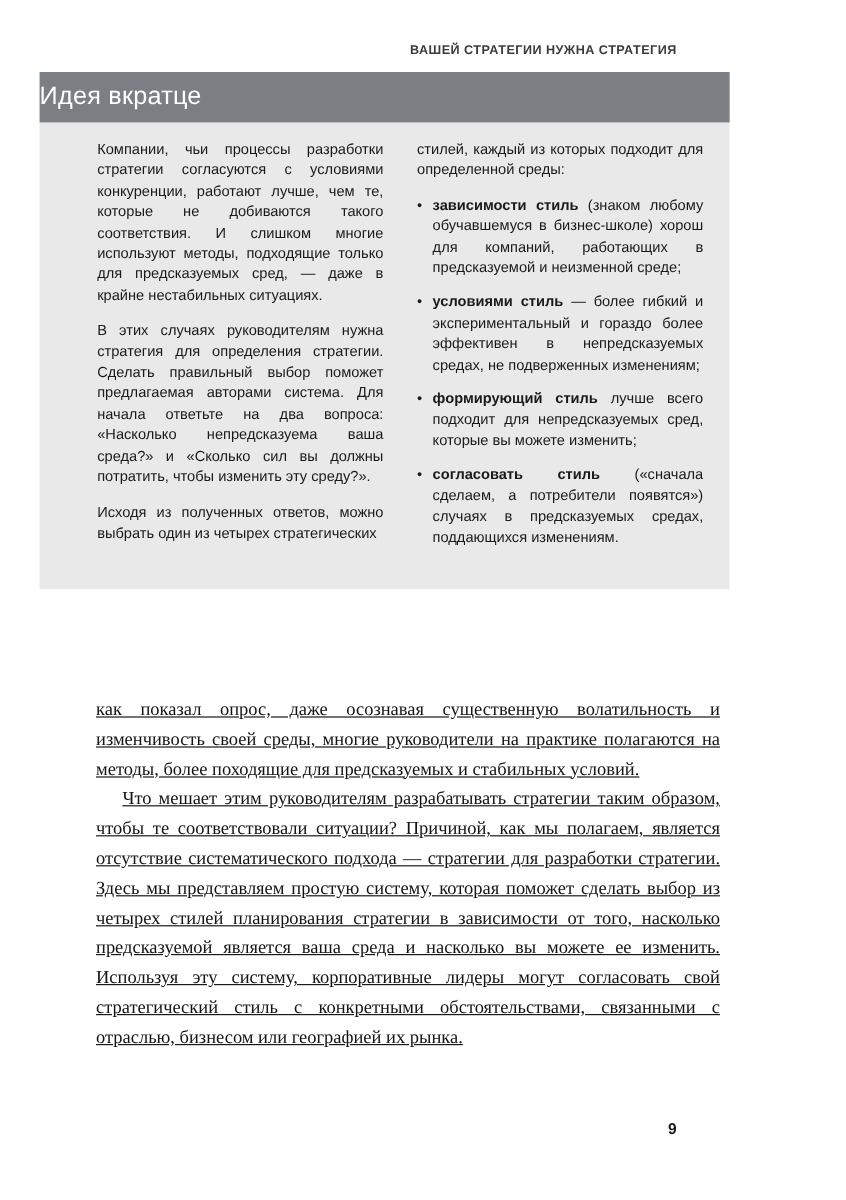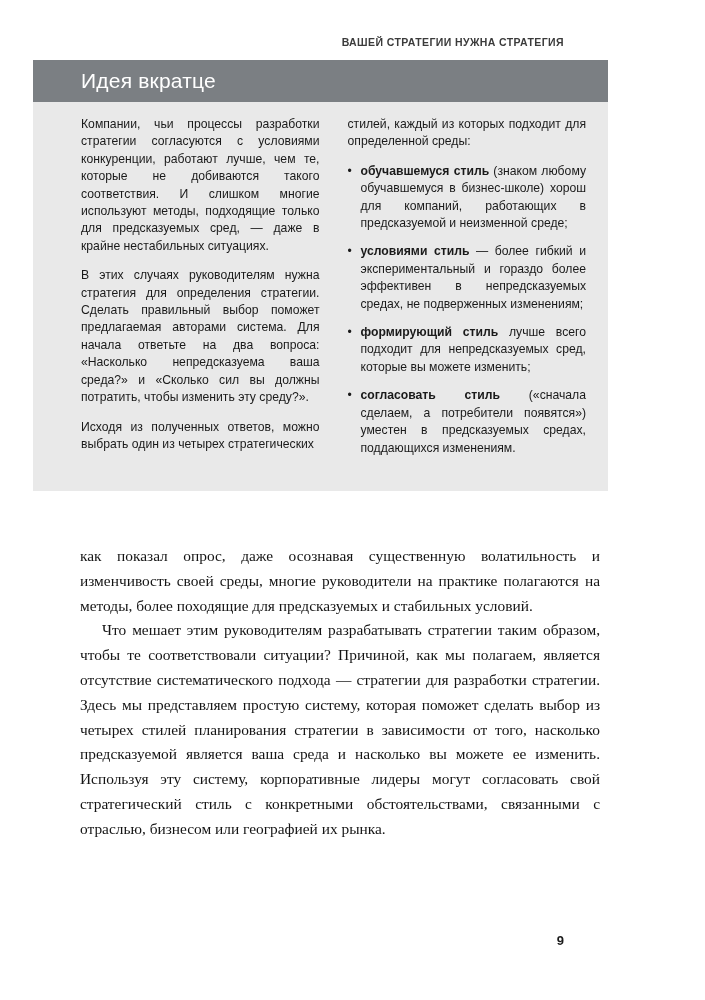--- a/index.html
+++ b/index.html
@@ -45,21 +45,20 @@
     top: 60px;
     width: 575px;
     background: #e9e9e9;
   }
 
   .idea-title-bar {
     background: #7b7f83;
     height: 42px;
     display: flex;
     align-items: center;
-    padding-left: 48px;
     box-sizing: border-box;
   }
   .idea-title {
     font-family: "Liberation Sans", sans-serif;
     font-size: 21px;
     color: #ffffff;
     font-weight: normal;
     letter-spacing: 0.2px;
   }
 
@@ -108,22 +107,23 @@
     color: #1a1a1a;
   }
   .idea-col li b {
     font-weight: bold;
   }
 
   
   .body-text {
     position: absolute;
     left: 80px;
-    top: 544px;
+    top: 580px;
     width: 520px;
+    text-decoration: underline;
   }
   .body-text p {
     margin: 0;
     font-family: "Liberation Serif", serif;
     font-size: 15.4px;
     line-height: 24.8px;
     text-align: justify;
     color: #141414;
     text-indent: 0;
   }
@@ -154,24 +154,24 @@
     </div>
     <div class="idea-body">
       <div class="idea-col">
         <p>Компании, чьи процессы разработки стратегии согласуются с условиями конкуренции, работают лучше, чем те, которые не добиваются такого соответствия. И слишком многие используют методы, подходящие только для предсказуемых сред, — даже в крайне нестабильных ситуациях.</p>
         <p>В этих случаях руководителям нужна стратегия для определения стратегии. Сделать правильный выбор поможет предлагаемая авторами система. Для начала ответьте на два вопроса: «Насколько непредсказуема ваша среда?» и «Сколько сил вы должны потратить, чтобы изменить эту среду?».</p>
         <p>Исходя из полученных ответов, можно выбрать один из четырех стратегических</p>
       </div>
       <div class="idea-col">
         <p>стилей, каждый из которых подходит для определенной среды:</p>
         <ul>
-          <li><b>обучавшемуся стиль</b><span> (знаком любому обучавшемуся в бизнес-школе) хорош для компаний, работающих в предсказуемой и неизменной среде;</span></li>
+          <li><b>зависимости стиль</b><span> (знаком любому обучавшемуся в бизнес-школе) хорош для компаний, работающих в предсказуемой и неизменной среде;</span></li>
           <li><b>условиями стиль</b><span> — более гибкий и экспериментальный и гораздо более эффективен в непредсказуемых средах, не подверженных изменениям;</span></li>
           <li><b>формирующий стиль</b><span> лучше всего подходит для непредсказуемых сред, которые вы можете изменить;</span></li>
-          <li><b>согласовать стиль</b><span> («сначала сделаем, а потребители появятся») уместен в предсказуемых средах, поддающихся изменениям.</span></li>
+          <li><b>согласовать стиль</b><span> («сначала сделаем, а потребители появятся») случаях в предсказуемых средах, поддающихся изменениям.</span></li>
         </ul>
       </div>
     </div>
   </div>
 
   <div class="body-text">
     <p>как показал опрос, даже осознавая существенную волатильность и изменчивость своей среды, многие руководители на практике полагаются на методы, более походящие для предсказуемых и стабильных условий.</p>
     <p class="indent">Что мешает этим руководителям разрабатывать стратегии таким образом, чтобы те соответствовали ситуации? Причиной, как мы полагаем, является отсутствие систематического подхода — стратегии для разработки стратегии. Здесь мы представляем простую систему, которая поможет сделать выбор из четырех стилей планирования стратегии в зависимости от того, насколько предсказуемой является ваша среда и насколько вы можете ее изменить. Используя эту систему, корпоративные лидеры могут согласовать свой стратегический стиль с конкретными обстоятельствами, связанными с отраслью, бизнесом или географией их рынка.</p>
   </div>
 

